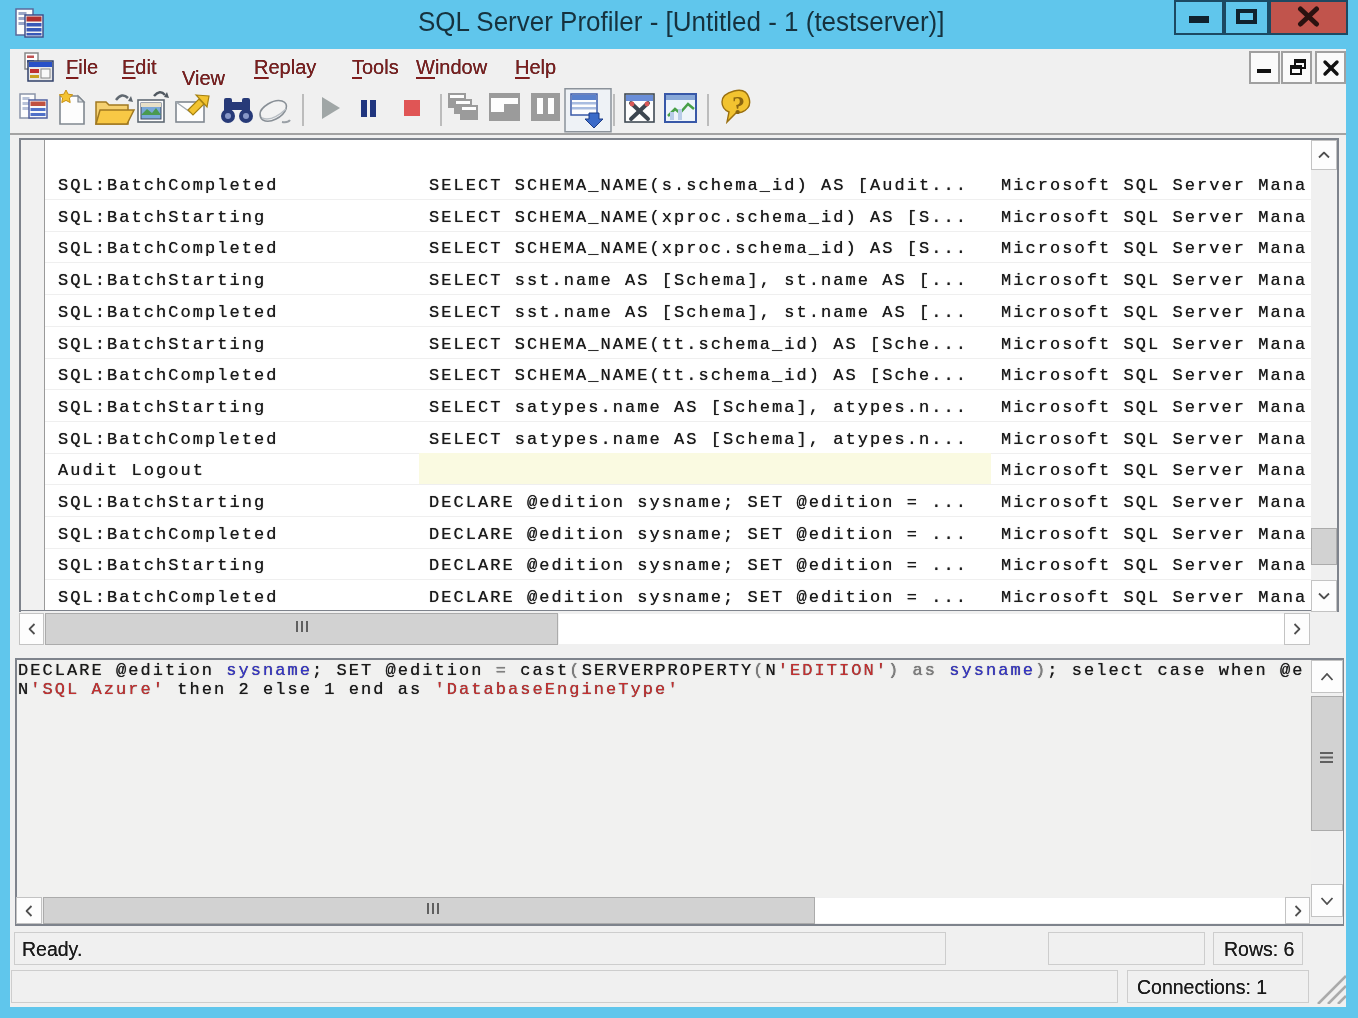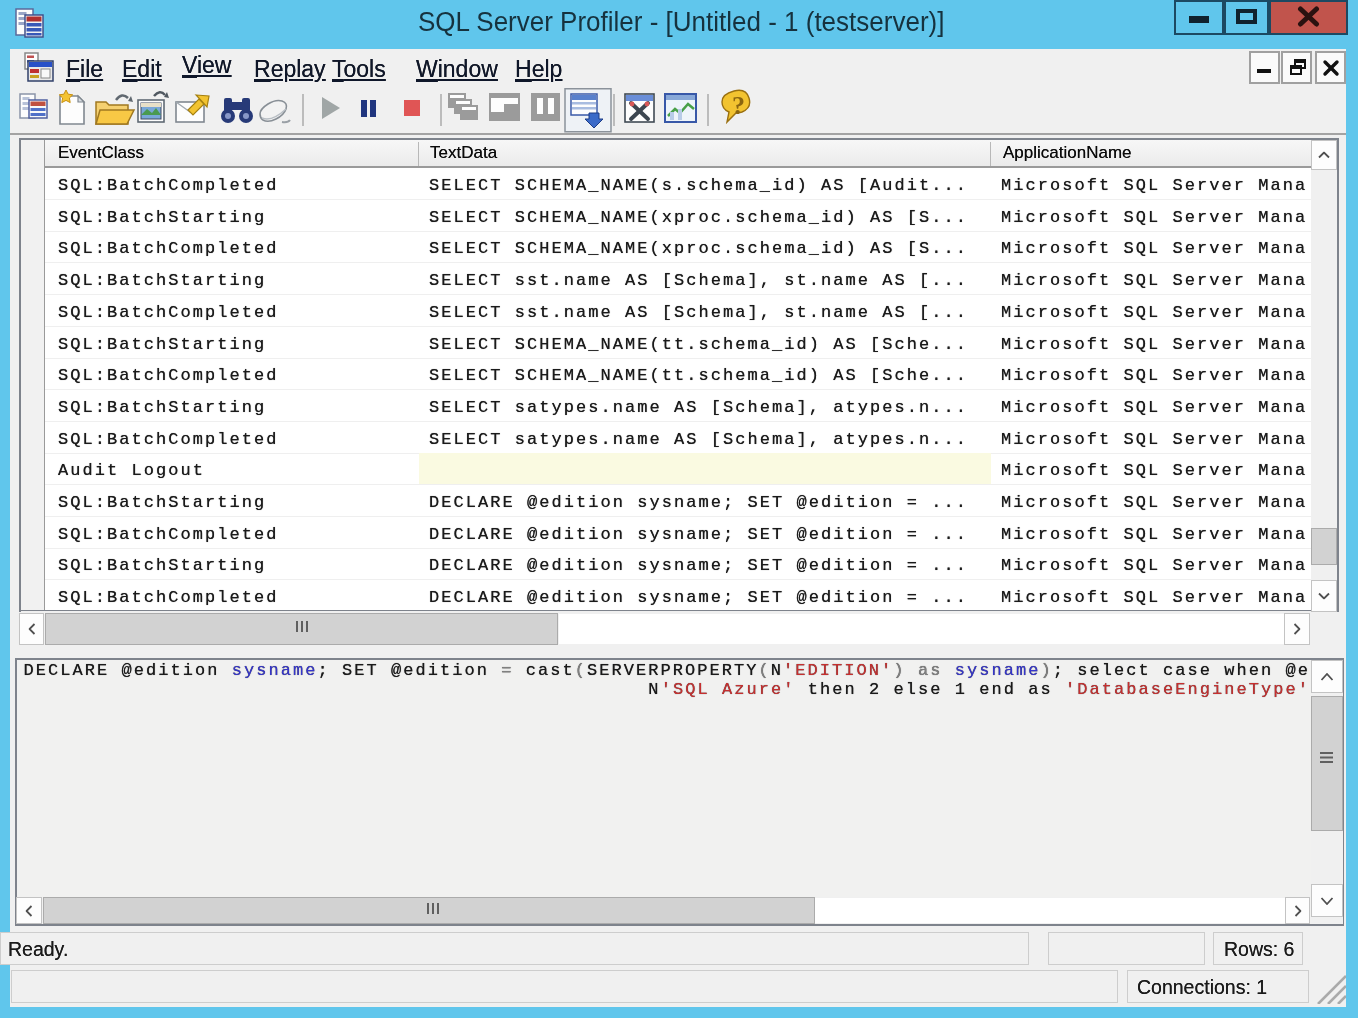--- a/index.html
+++ b/index.html
@@ -3,21 +3,21 @@
 <meta charset="utf-8">
 <style>
   html,body{margin:0;padding:0;}
   #win{position:relative;width:1358px;height:1018px;background:#60c6ec;overflow:hidden;
        font-family:"Liberation Sans",sans-serif;}
   .abs{position:absolute;}
   .mono{font-family:"Liberation Mono",monospace;font-size:17px;letter-spacing:2.05px;white-space:pre;color:#1a1a1a;text-shadow:0 0 0.7px #333;}
   #backdrop{left:10px;top:49px;width:1336px;height:958px;background:#f0f0f0;}
   #titletext{left:418px;top:7px;width:700px;font-size:27px;color:#16323e;transform:scaleX(0.963);transform-origin:0 0;white-space:nowrap;}
   .capbtn{position:absolute;top:0;height:35px;border:2px solid #1c4962;box-sizing:border-box;}
-  .mi{position:absolute;font-size:23px;color:#0f172a;letter-spacing:0;text-shadow:0 0 0.5px #222;text-decoration:underline;}
+  .mi{position:absolute;font-size:20px;color:#7f1d1d;letter-spacing:0;text-shadow:0 0 0.5px #222;}
   .mi u{text-decoration-thickness:1.5px;text-underline-offset:3px;}
   .mdibtn{position:absolute;width:31px;height:33px;background:#fafafa;border:2px solid #a0a0a0;box-sizing:border-box;}
   #toolbar{left:10px;top:88px;width:1336px;height:45px;background:#f0f0f0;border-bottom:2px solid #a3a3a3;}
   #grid{left:19px;top:138px;width:1320px;height:474px;background:#fff;border:2px solid #7e838c;box-sizing:border-box;}
   #ghead{position:absolute;left:0;top:0;width:1292px;height:28px;background:linear-gradient(#f7f7f7,#ebebeb);
          border-bottom:2px solid #9a9a9a;box-sizing:border-box;}
   .hsep{position:absolute;top:2px;height:24px;width:1px;background:#b8b8b8;}
   .hlabel{position:absolute;top:3px;font-size:17px;color:#0a0a0a;text-shadow:0 0 0.4px #333;}
   .grow{position:absolute;left:0;width:1292px;height:32px;border-bottom:1px solid #efefef;box-sizing:border-box;}
   .c1{position:absolute;left:37px;top:8px;text-align:right;}
@@ -66,23 +66,23 @@
     <rect x="4" y="3.5" width="7" height="2.5" fill="#c05050"></rect>
     <rect x="4" y="8" width="7" height="2.5" fill="#5070c0"></rect>
     <rect x="5" y="9" width="25" height="20" fill="#e8e8e8" stroke="#30406a" stroke-width="1.5"></rect>
     <rect x="6" y="10" width="23" height="5" fill="#2850c8"></rect>
     <rect x="7" y="17" width="9" height="4" fill="#c03030"></rect>
     <rect x="7" y="23" width="9" height="3" fill="#c8a020"></rect>
     <rect x="18" y="17" width="9" height="9" fill="#f8f8f8" stroke="#888" stroke-width="1"></rect>
   </svg>
   <div class="mi" style="left:66px;top:56px"><u>F</u>ile</div>
   <div class="mi" style="left:122px;top:56px"><u>E</u>dit</div>
-  <div class="mi" style="left:182px;top:52px"><u>V</u>iew</div>
+  <div class="mi" style="left:182px;top:67px"><u>V</u>iew</div>
   <div class="mi" style="left:254px;top:56px"><u>R</u>eplay</div>
-  <div class="mi" style="left:332px;top:56px"><u>T</u>ools</div>
+  <div class="mi" style="left:352px;top:56px"><u>T</u>ools</div>
   <div class="mi" style="left:416px;top:56px"><u>W</u>indow</div>
   <div class="mi" style="left:515px;top:56px"><u>H</u>elp</div>
   <div class="mdibtn" style="left:1249px;top:51px"></div>
   <div class="mdibtn" style="left:1281px;top:51px"></div>
   <div class="mdibtn" style="left:1315px;top:51px"></div>
   <div class="abs" style="left:1257px;top:69px;width:14px;height:4px;background:#111;"></div>
   <svg class="abs" style="left:1288px;top:58px" width="20" height="20" viewBox="0 0 20 20">
     <rect x="7" y="2" width="10" height="8" fill="none" stroke="#111" stroke-width="2"></rect>
     <rect x="8" y="3" width="8" height="2" fill="#111"></rect>
     <rect x="3" y="8" width="10" height="8" fill="#fafafa" stroke="#111" stroke-width="2"></rect>
@@ -217,28 +217,20 @@
 
     <rect x="697" y="6" width="2" height="32" fill="#bcbcbc"></rect>
 
     <g>
       <path d="M724 3 q12 -3 15 7 q3 10 -7 14 q-3 1 -6 1 l-9 9 2 -10 q-7 -3 -7 -10 q0 -8 12 -11z" fill="#f2c330" stroke="#9a7010" stroke-width="1.4"></path>
       <text x="722" y="26" font-family="Liberation Serif" font-size="26" font-weight="bold" fill="#8a6510">?</text>
     </g>
   </svg>
 
   <div class="abs" id="grid">
-    <div id="ghead">
-      <div class="hlabel" style="left:37px">EventClass</div>
-      <div class="hlabel" style="left:409px">TextData</div>
-      <div class="hlabel" style="left:982px">ApplicationName</div>
-      <div class="hsep" style="left:22px"></div>
-      <div class="hsep" style="left:397px"></div>
-      <div class="hsep" style="left:969px"></div>
-    </div>
 <div class="grow" style="top:28.0px">
         <div class="c1 mono">SQL:BatchCompleted</div>
         <div class="c2 mono">SELECT SCHEMA_NAME(s.schema_id) AS [Audit...</div>
         <div class="c3 mono">Microsoft SQL Server Manag</div>
       </div>
 <div class="grow" style="top:59.7px">
         <div class="c1 mono">SQL:BatchStarting</div>
         <div class="c2 mono">SELECT SCHEMA_NAME(xproc.schema_id) AS [S...</div>
         <div class="c3 mono">Microsoft SQL Server Manag</div>
       </div>
@@ -335,21 +327,21 @@
     </div>
   <svg class="abs" style="left:295px;top:621px" width="14" height="11" viewBox="0 0 14 11">
     <g stroke="#606060" stroke-width="2">
         <line x1="2" y1="0" x2="2" y2="11"></line>
         <line x1="7" y1="0" x2="7" y2="11"></line>
         <line x1="12" y1="0" x2="12" y2="11"></line>
       </g>
     </svg>
 
   <div class="abs" id="pane"></div>
-  <div class="abs" style="left:18px;top:662px;width:1292px;height:40px;overflow:hidden;text-align:right;">
+  <div class="abs" style="left:18px;top:662px;width:1292px;height:40px;overflow:hidden;">
       <div class="mono" style="line-height:18.6px;">DECLARE @edition <span style="color:#3535cc">sysname</span>; SET @edition <span style="color:#808080">=</span> cast<span style="color:#808080">(</span>SERVERPROPERTY<span style="color:#808080">(</span>N<span style="color:#c62f2f">'EDITION'</span><span style="color:#808080">)</span> <span style="color:#808080">as</span> <span style="color:#3535cc">sysname</span><span style="color:#808080">)</span>; select case when @e
 N<span style="color:#c62f2f">'SQL Azure'</span> then 2 else 1 end as <span style="color:#c62f2f">'DatabaseEngineType'</span></div>
     </div>
 
   <div class="sb-track" style="left:1311px;top:660px;width:32px;height:264px;"></div>
   <div class="sb-btn" style="left:1311px;top:660px;width:32px;height:33px;">
     <svg width="13" height="8" viewBox="0 0 13 8">
         <path d="M1 7 L6.5 1 L12 7" fill="none" stroke="#505050" stroke-width="1.8"></path>
       </svg>
     </div>
@@ -381,21 +373,21 @@
       </svg>
     </div>
   <svg class="abs" style="left:426px;top:903px" width="14" height="11" viewBox="0 0 14 11">
     <g stroke="#606060" stroke-width="2">
         <line x1="2" y1="0" x2="2" y2="11"></line>
         <line x1="7" y1="0" x2="7" y2="11"></line>
         <line x1="12" y1="0" x2="12" y2="11"></line>
       </g>
     </svg>
 
-  <div class="spanel" style="left:0;top:932px;width:1029px;height:33px;padding-left:28px;">
+  <div class="spanel" style="left:14px;top:932px;width:932px;height:33px;padding-left:28px;">
       <span style="position:absolute;left:7px;top:5px;">Ready.</span>
     </div>
   <div class="spanel" style="left:1048px;top:932px;width:157px;height:33px;"></div>
   <div class="spanel" style="left:1213px;top:932px;width:90px;height:33px;">
       <span style="position:absolute;left:10px;top:5px;">Rows: 6</span>
     </div>
   <div class="spanel" style="left:11px;top:970px;width:1107px;height:33px;"></div>
   <div class="spanel" style="left:1127px;top:970px;width:182px;height:33px;">
       <span style="position:absolute;left:9px;top:5px;">Connections: 1</span>
     </div>

